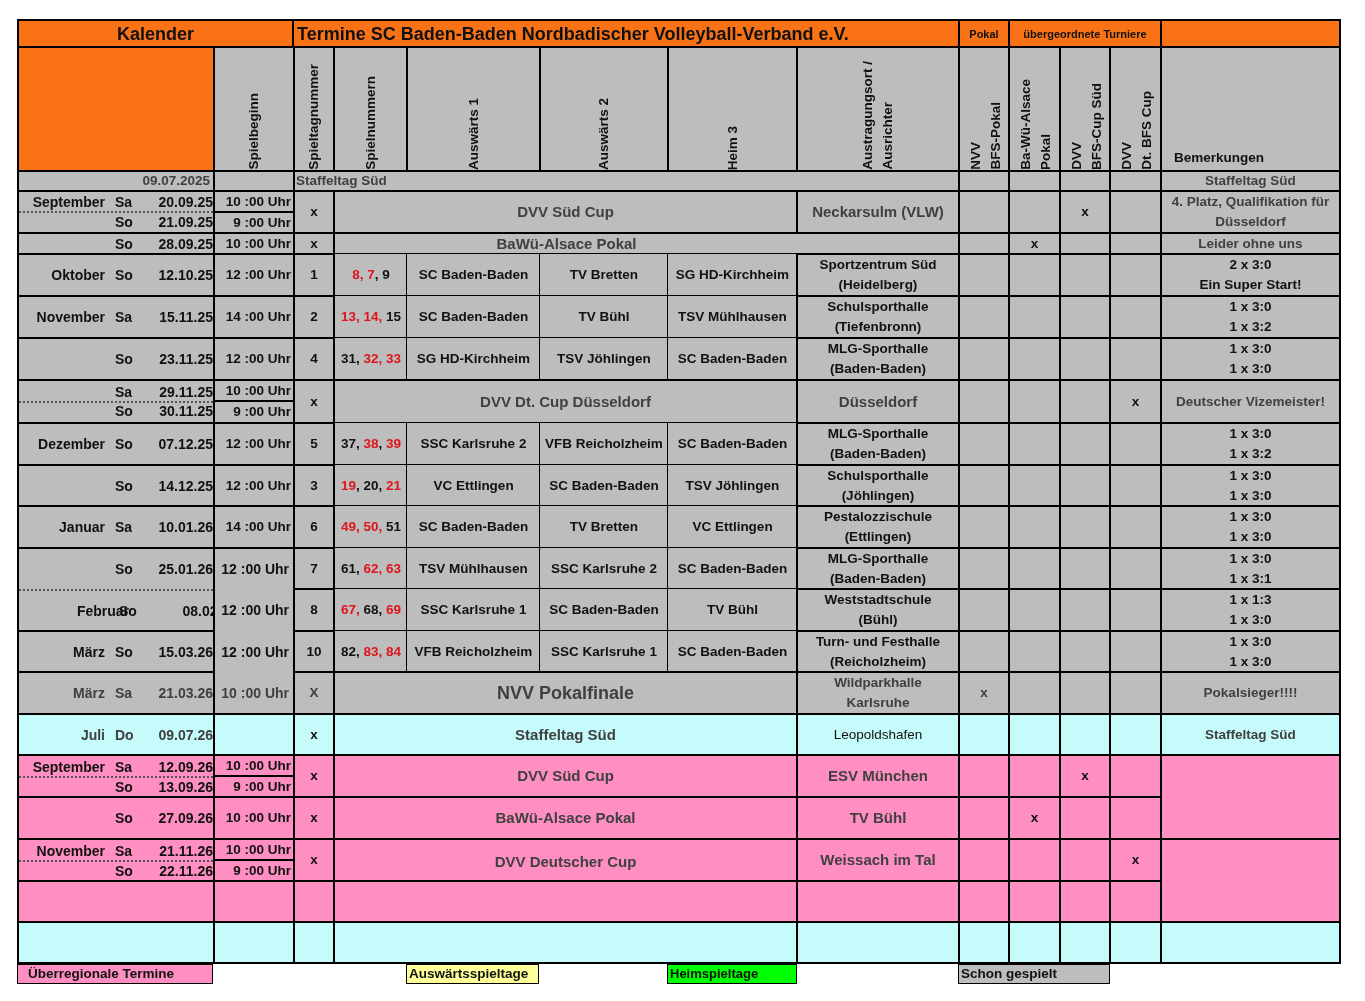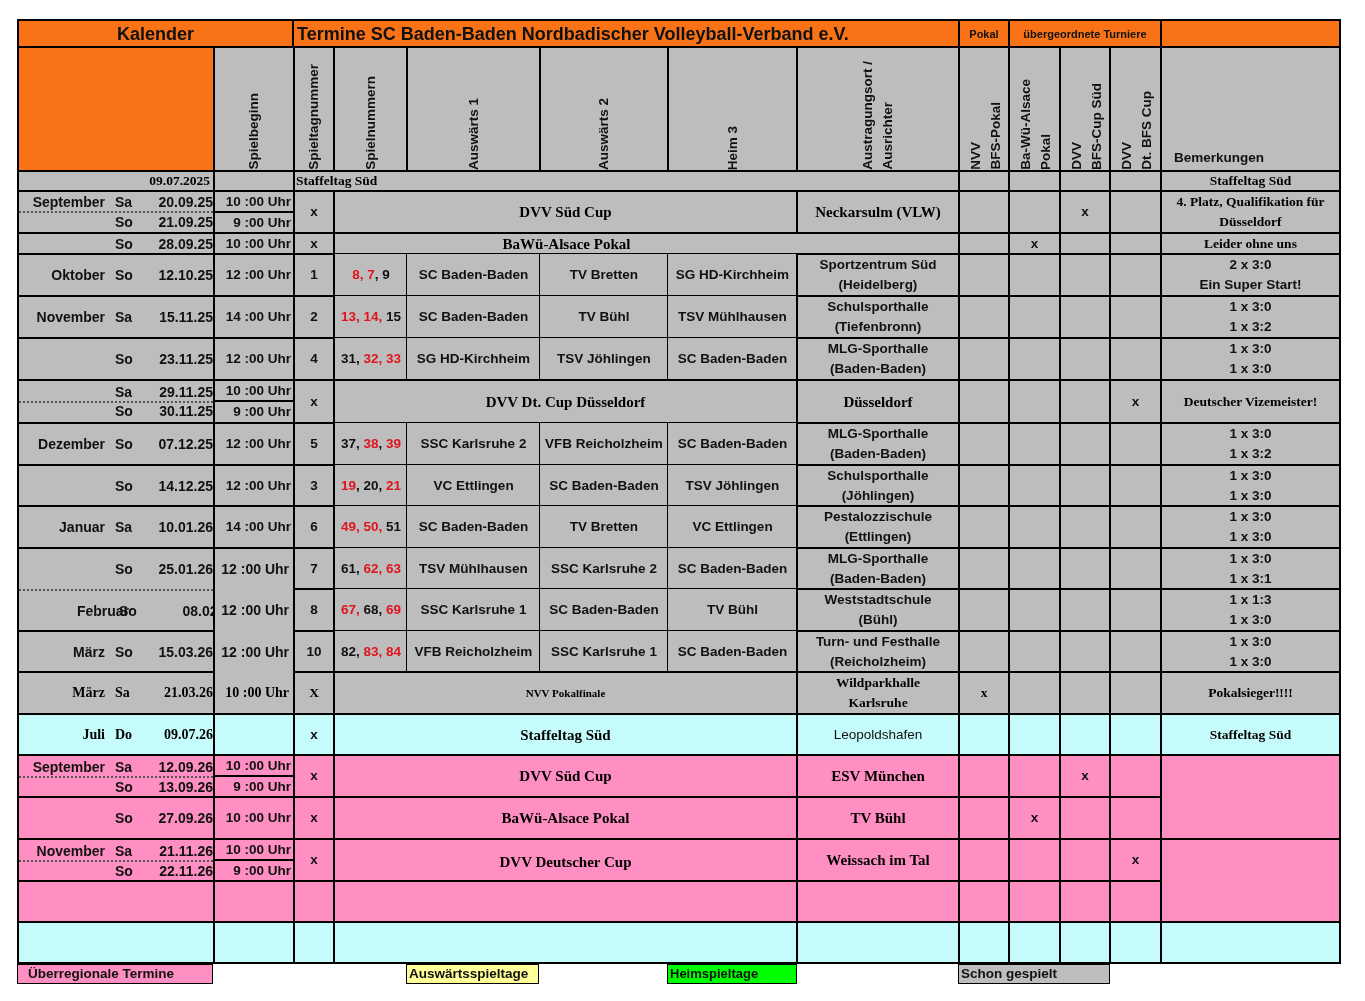--- a/index.html
+++ b/index.html
@@ -4,21 +4,21 @@
 <style>
   html, body { margin:0; padding:0; background:#ffffff; }
   body { width:1365px; height:1001px; position:relative; overflow:hidden;
          font-family:"Liberation Sans", "DejaVu Sans", sans-serif; font-weight:bold; color:#111; }
   .c { position:absolute; box-sizing:border-box; border:1.5px solid #000; display:flex;
        align-items:center; justify-content:center; text-align:center; font-size:13.5px; line-height:20px; overflow:hidden; }
   .g { background:#bdbdbd; }
   .w { background:#f97316; }
   .p { background:#ff8fc2; }
   .cy { background:#c6fbfb; }
-  .red { color:#000000;font-family:Liberation Serif, serif; }
+  .red { color:#404040; }
   .thick { border-width:2.5px; }
   .vt { writing-mode:vertical-rl; transform:rotate(180deg); font-size:13.5px; white-space:nowrap;
         display:flex; align-items:center; justify-content:flex-start; }
   .hdr-vert { align-items:flex-end; }
   .multi { flex-direction:column;text-align:right; }
   .cal { position:absolute; box-sizing:border-box; font-size:14px; }
   .cal .m { position:absolute; right:110px; }
   .cal .d { position:absolute; left:96px; }
   .cal .dt { position:absolute; right:2px; }
   .dotline { position:absolute; left:0; right:0; border-top:2px dotted #555; }
@@ -425,21 +425,21 @@
 <div class="c g thick" style="left:958px;top:630px;width:52px;height:43px;"></div>
 <div class="c g thick" style="left:1008px;top:630px;width:53px;height:43px;"></div>
 <div class="c g thick" style="left:1059px;top:630px;width:52px;height:43px;"></div>
 <div class="c g thick" style="left:1109px;top:630px;width:53px;height:43px;"></div>
 <div class="c g thick multi" style="left:1160px;top:630px;width:181px;height:43px;">
     <span>1 x 3:0</span>
     <span>1 x 3:0</span>
   </div>
 
 <div class="c g thick red" style="left:293px;top:671px;width:42px;height:44px;">X</div>
-<div class="c g thick red" style="left:333px;top:671px;width:465px;height:44px;font-size:11px;">NVV Pokalfinale</div>
+<div class="c g thick red" style="left:333px;top:671px;width:465px;height:44px;font-size:18px;">NVV Pokalfinale</div>
 <div class="c g thick red multi" style="left:796px;top:671px;width:164px;height:44px;">
     <span>Wildparkhalle</span>
     <span>Karlsruhe</span>
   </div>
 <div class="c g thick red" style="left:958px;top:671px;width:52px;height:44px;">x</div>
 <div class="c g thick" style="left:1008px;top:671px;width:53px;height:44px;"></div>
 <div class="c g thick" style="left:1059px;top:671px;width:52px;height:44px;"></div>
 <div class="c g thick" style="left:1109px;top:671px;width:53px;height:44px;"></div>
 <div class="c g thick red" style="left:1160px;top:671px;width:181px;height:44px;">Pokalsieger!!!!</div>
 

